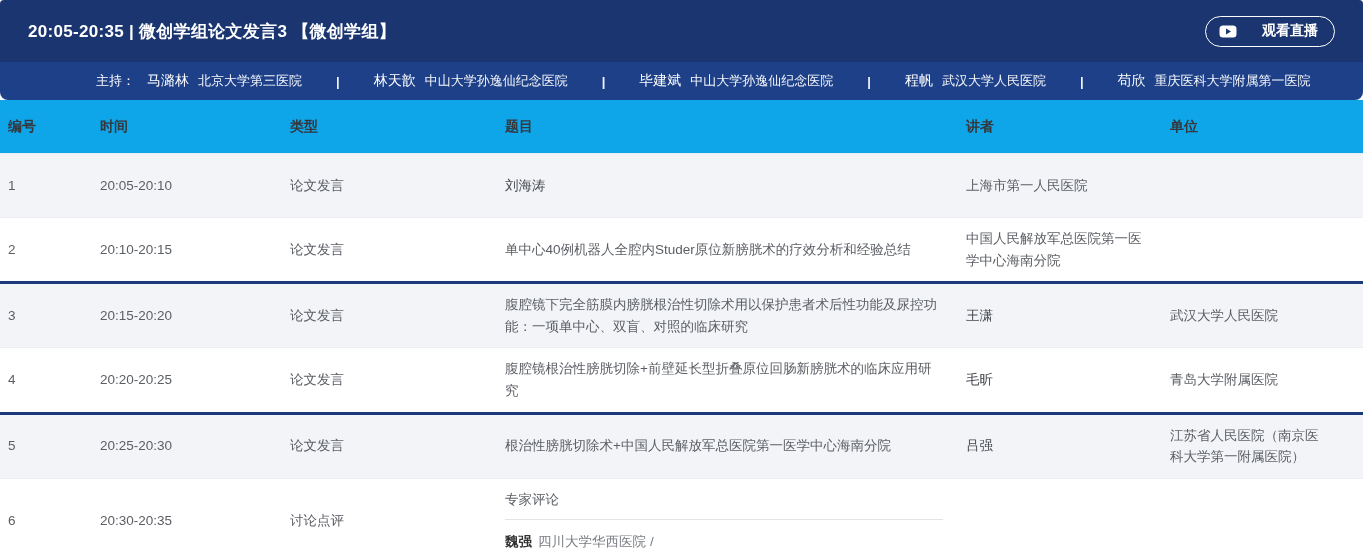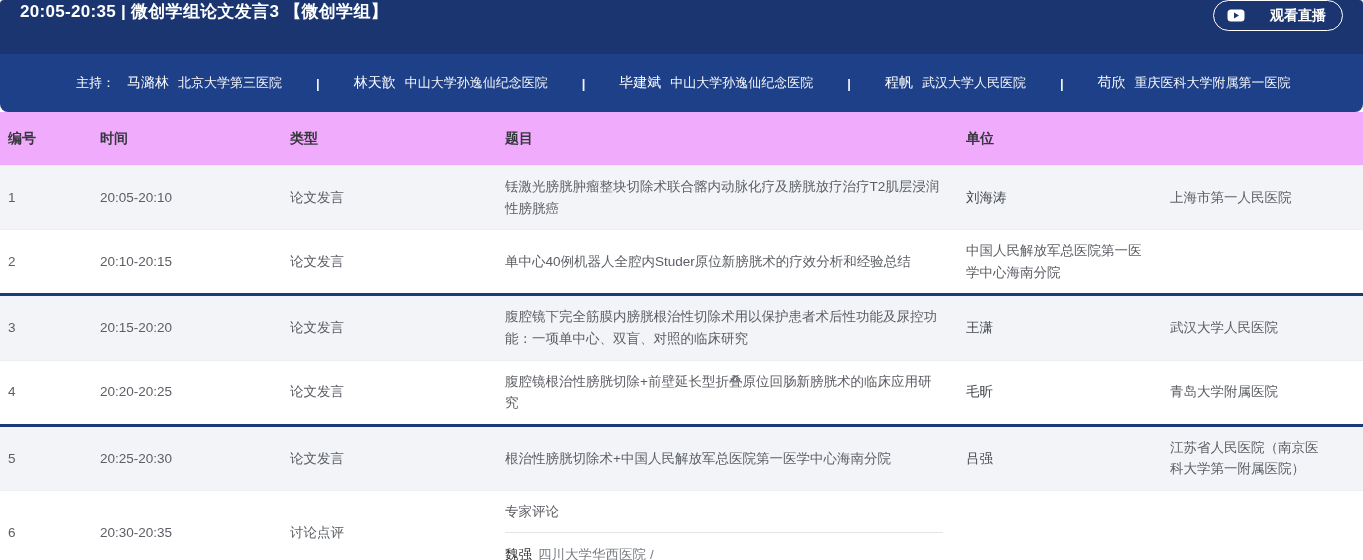--- a/index.html
+++ b/index.html
@@ -15,73 +15,73 @@
   *{margin:0;padding:0;box-sizing:border-box;}
   html,body{background:#fff;}
   body{
     width:1363px;height:560px;overflow:hidden;
     font-family:"Liberation Sans","DejaVu Sans",sans-serif;
   }
   .page{width:1363px;height:560px;background:#fff;position:relative;}
 
   
   .session-header{
-    height:54px;background:var(--header-bg);
-    display:flex;align-items:flex-start;padding:0 20px;
+    height:62px;background:var(--header-bg);
+    display:flex;align-items:center;padding:0 28px;
     border-radius:4px 4px 0 0;
   }
   .session-title{
     color:#fff;font-size:17px;font-weight:700;letter-spacing:.3px;
   }
   .live-btn{
     margin-left:auto;display:flex;align-items:center;gap:25px;
     border:1px solid #fff;border-radius:16px;height:31px;padding:0 16px 0 13px;
     background:transparent;color:#fff;font-size:14px;font-weight:700;cursor:pointer;
     font-family:inherit;
   }
   .live-btn svg{display:block;}
 
   
   .hosts-bar{
-    height:58px;background:var(--hosts-bg);
-    display:flex;align-items:center;padding-left:76px;
+    height:38px;background:var(--hosts-bg);
+    display:flex;align-items:center;padding-left:96px;
     color:#fff;font-size:13px;white-space:nowrap;
     border-radius:0 0 8px 8px;
   }
   .host-name{font-size:14px;font-weight:400;margin-right:9px;}
   .host-affil{color:rgba(255,255,255,.95);}
   .host-sep{margin:0 34px;font-weight:700;opacity:.95;}
   .hosts-label{margin-right:12px;}
 
   
   .grid-row{
     display:grid;
     grid-template-columns:92px 190px 215px 461px 204px 1fr;
     padding-left:8px;padding-right:10px;
   }
   .thead{
     height:54px;align-items:center;
     font-size:14px;font-weight:700;color:var(--text-dark);
     border-bottom:1px solid var(--row-divider);
-    background:#f0abfc;
+    background:#0ea5e9;
   }
   .row{
     min-height:63px;align-items:center;
     font-size:13.5px;color:var(--text-main);
   }
   .row + .row{border-top:1px solid var(--row-divider);}
   .row.thick-top{border-top:3px solid var(--divider-navy);}
   .row.alt{background:var(--row-alt-bg);}
   .cell{padding:10px 22px 10px 0;line-height:1.6;}
   .c-speaker{color:var(--text-speaker);}
   .row.last{min-height:70px;}
   .comment-divider{
     border-bottom:1px solid #E2E4E8;margin:9px 0 11px 0;width:438px;
   }
-  .commenter-name{color:#333;font-weight:400;margin-right:6px;}
+  .commenter-name{color:#333;font-weight:700;margin-right:6px;}
   .commenter-unit{color:#7A7D83;margin-top:45px;}
   .commenter-slash{color:#7A7D83;margin-left:4px;}
 </style>
 </head>
 <body>
 
 <div class="page">
 
   <div class="session-header">
     <div class="session-title">20:05-20:35 | 微创学组论文发言3 【微创学组】</div>
@@ -124,28 +124,28 @@
     </span>
   </div>
 
   <div>
 
     <div class="grid-row thead">
       <div class="cell">编号</div>
       <div class="cell">时间</div>
       <div class="cell">类型</div>
       <div class="cell">题目</div>
+      <div class="cell">讲者</div>
       <div class="cell">单位</div>
     </div>
 
     <div class="grid-row row alt">
       <div class="cell">1</div>
       <div class="cell">20:05-20:10</div>
       <div class="cell">论文发言</div>
-      <div class="cell">铥激光膀胱肿瘤整块切除术联合髂内动脉化疗及膀胱放疗治疗T2肌层浸润性膀胱癌</div>
       <div class="cell c-speaker">刘海涛</div>
       <div class="cell">上海市第一人民医院</div>
     </div>
 
     <div class="grid-row row">
       <div class="cell">2</div>
       <div class="cell">20:10-20:15</div>
       <div class="cell">论文发言</div>
       <div class="cell">单中心40例机器人全腔内Studer原位新膀胱术的疗效分析和经验总结</div>
       <div class="cell">中国人民解放军总医院第一医学中心海南分院</div>

